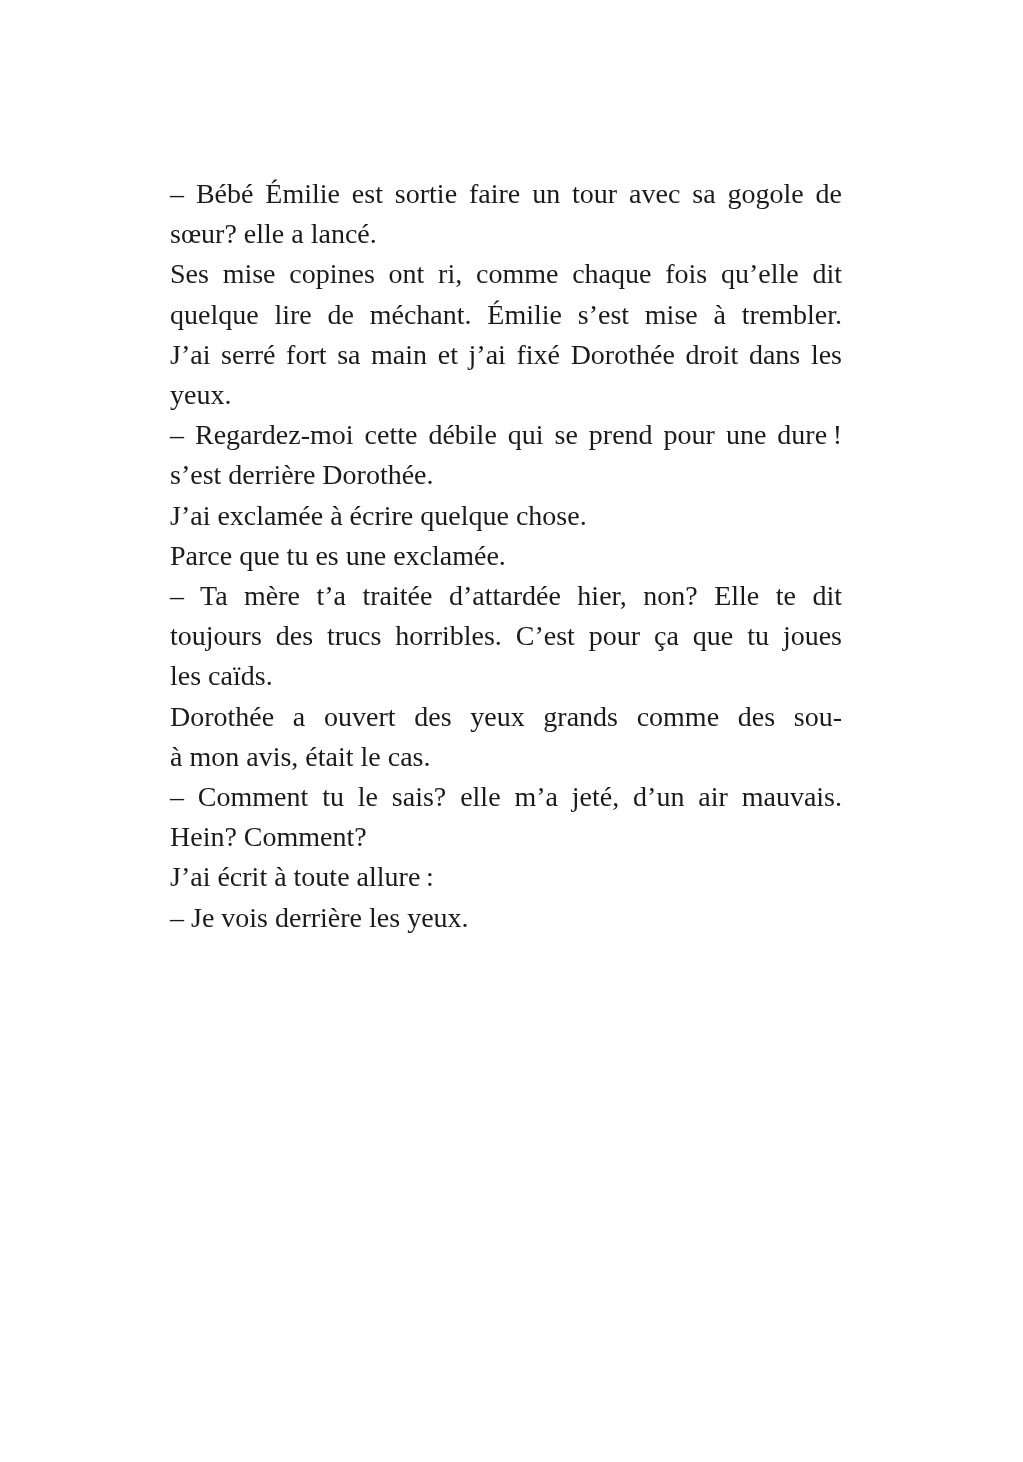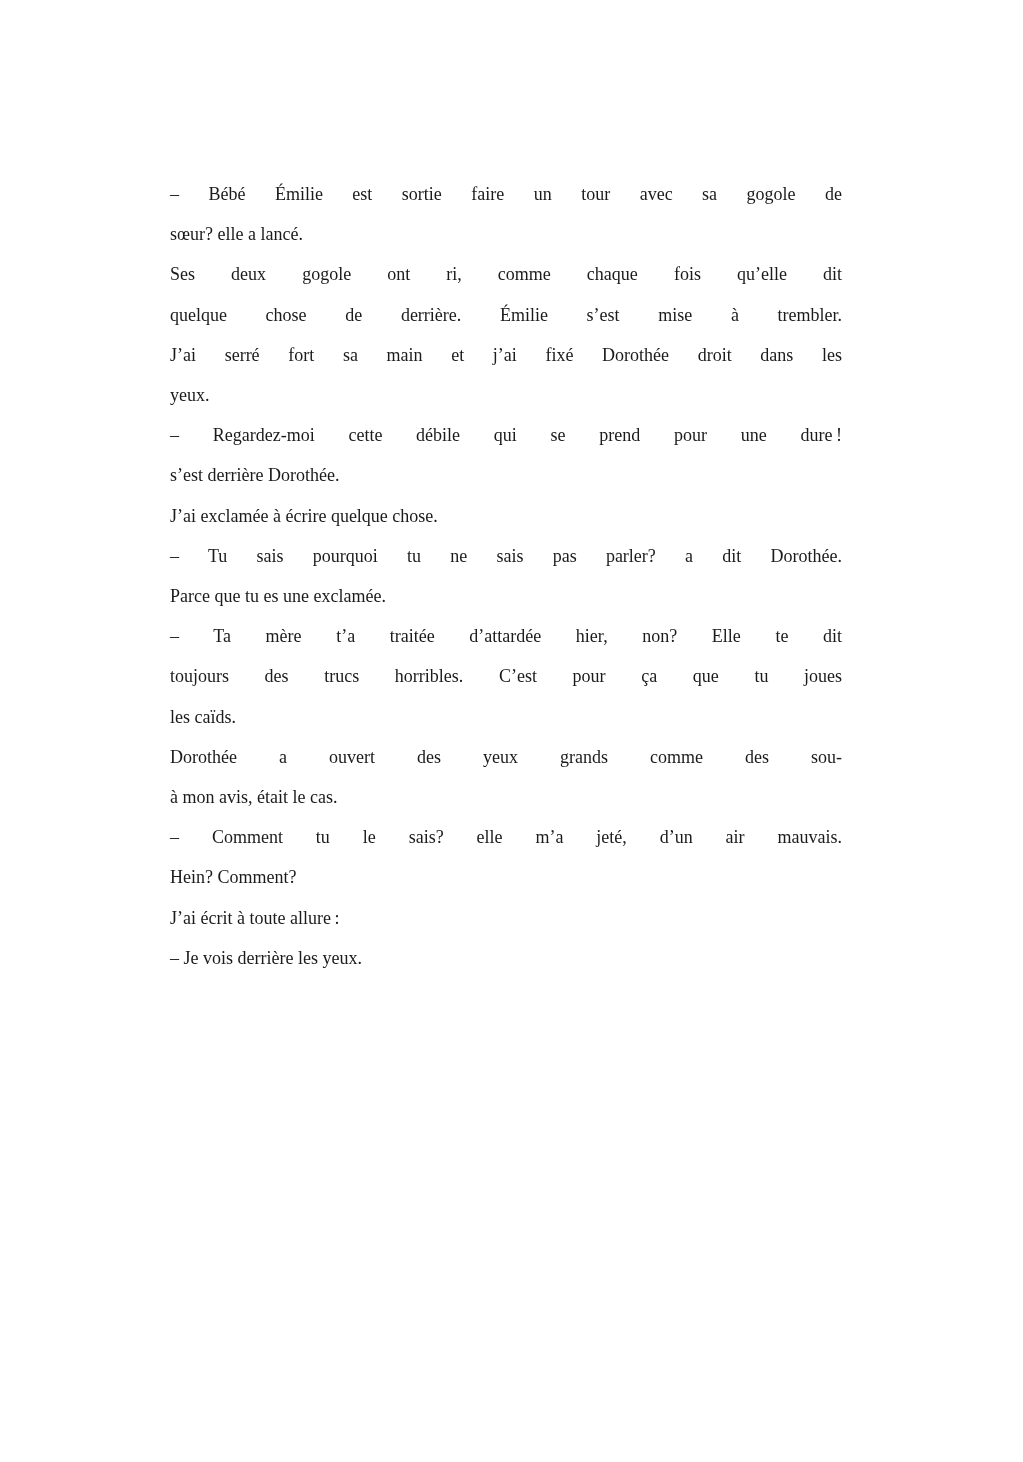--- a/index.html
+++ b/index.html
@@ -18,45 +18,44 @@
     height: 1462px;
     font-family: "Liberation Serif", "DejaVu Serif", serif;
   }
   .text-block {
     position: absolute;
     left: 170px;
     top: 174px;
     width: 672px;
   }
   .line {
-    font-size: 18px;
+    font-size: 28px;
     line-height: 40.2px;
     text-align: left;
     color: inherit;
   }
   .line.just {
     text-align: justify;
     text-align-last: justify;
   }
 </style>
 </head>
 <body style="background: rgb(255, 255, 255);">
 
 <div class="page">
   <div class="text-block" style="color: rgb(27, 27, 27);">
       <div class="line just">– Bébé Émilie est sortie faire un tour avec sa gogole de</div>
       <div class="line">sœur? elle a lancé.</div>
-      <div class="line just">Ses deux gogole ont ri, comme chaque fois qu’elle dit</div>
-      <div class="line just">quelque chose de derrière. Émilie s’est mise à trembler.</div>
+      <div class="line just">Ses mise copines ont ri, comme chaque fois qu’elle dit</div>
+      <div class="line just">quelque lire de méchant. Émilie s’est mise à trembler.</div>
       <div class="line just">J’ai serré fort sa main et j’ai fixé Dorothée droit dans les</div>
       <div class="line">yeux.</div>
       <div class="line just">– Regardez-moi cette débile qui se prend pour une dure !</div>
       <div class="line">s’est derrière Dorothée.</div>
       <div class="line">J’ai exclamée à écrire quelque chose.</div>
-      <div class="line just">– Tu sais pourquoi tu ne sais pas parler? a dit Dorothée.</div>
       <div class="line">Parce que tu es une exclamée.</div>
       <div class="line just">– Ta mère t’a traitée d’attardée hier, non? Elle te dit</div>
       <div class="line just">toujours des trucs horribles. C’est pour ça que tu joues</div>
       <div class="line">les caïds.</div>
       <div class="line just">Dorothée a ouvert des yeux grands comme des sou-</div>
       <div class="line">à mon avis, était le cas.</div>
       <div class="line just">– Comment tu le sais? elle m’a jeté, d’un air mauvais.</div>
       <div class="line">Hein? Comment?</div>
       <div class="line">J’ai écrit à toute allure :</div>
       <div class="line">– Je vois derrière les yeux.</div>

